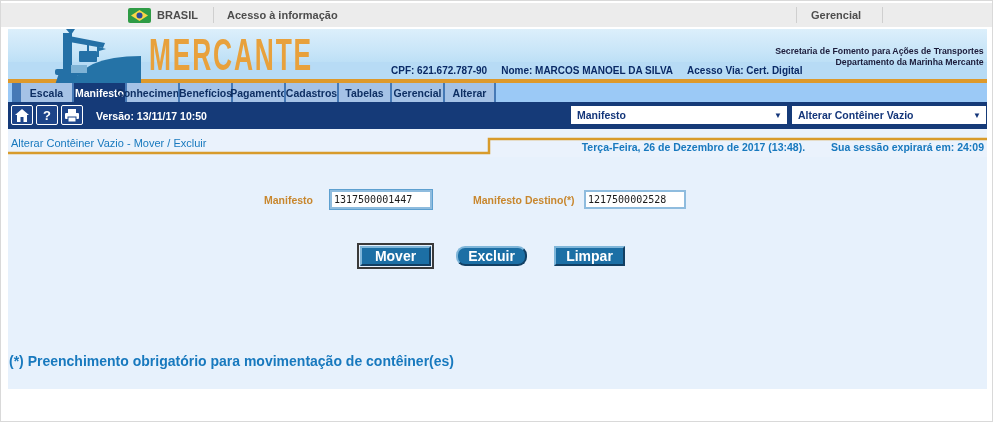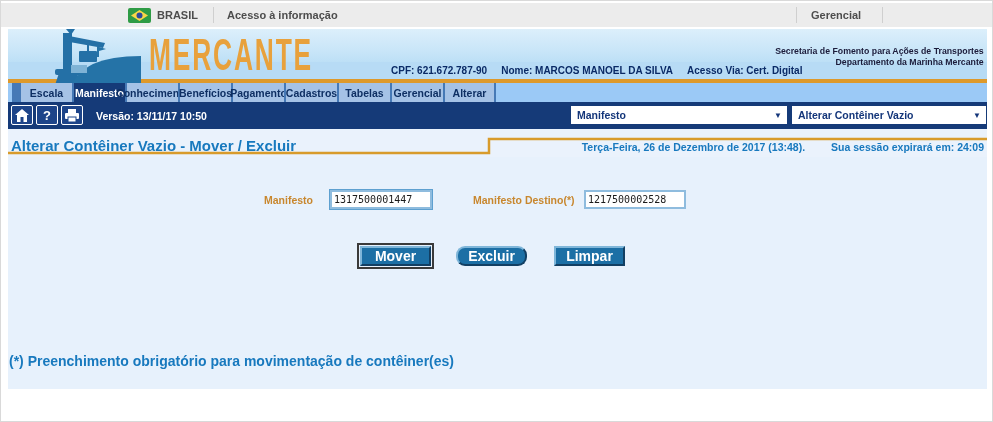--- a/index.html
+++ b/index.html
@@ -56,21 +56,21 @@
   .dd { position:absolute; top:4px; height:18px; background:#fff; display:flex; align-items:center;
         justify-content:space-between; padding:0 5px 0 6px; font-size:10.5px; font-weight:bold;
         color:#14367A; cursor:pointer; }
   .dd-module { left:563px; width:216px; }
   .dd-action { left:784px; width:194px;text-align:center; }
   .dd .arrow { font-size:8px; }
 
   
   .statusrow { position:relative; height:28px; background:#EAF2FC; }
   .statusrow svg.stepline { position:absolute; left:0; top:0; }
-  .breadcrumb { position:absolute; left:3px; top:8px; font-size:15px; font-weight:bold; color:#1879BE; }
+  .breadcrumb { position:absolute; left:3px; top:8px; font-size:11px; font-weight:normal; color:#1879BE; }
   .datetime { position:absolute; right:3px; top:12px; font-size:10.5px; font-weight:bold;
               color:#1879BE; display:flex; gap:26px; white-space:nowrap; }
 
   
   .content { position:relative; height:232px; background:#E7F1FC; }
   .fld-label { position:absolute; font-size:10.5px; font-weight:bold; color:#C8872E; }
   .lbl-manifesto { left:256px; top:37px; }
   .lbl-destino   { left:465px; top:37px; }
   .fld-input { position:absolute; top:33px; width:102px; height:19px; border:2px solid #8FBCDE;
                background:#fff; font-family:"DejaVu Sans Mono", monospace; font-size:10px;

